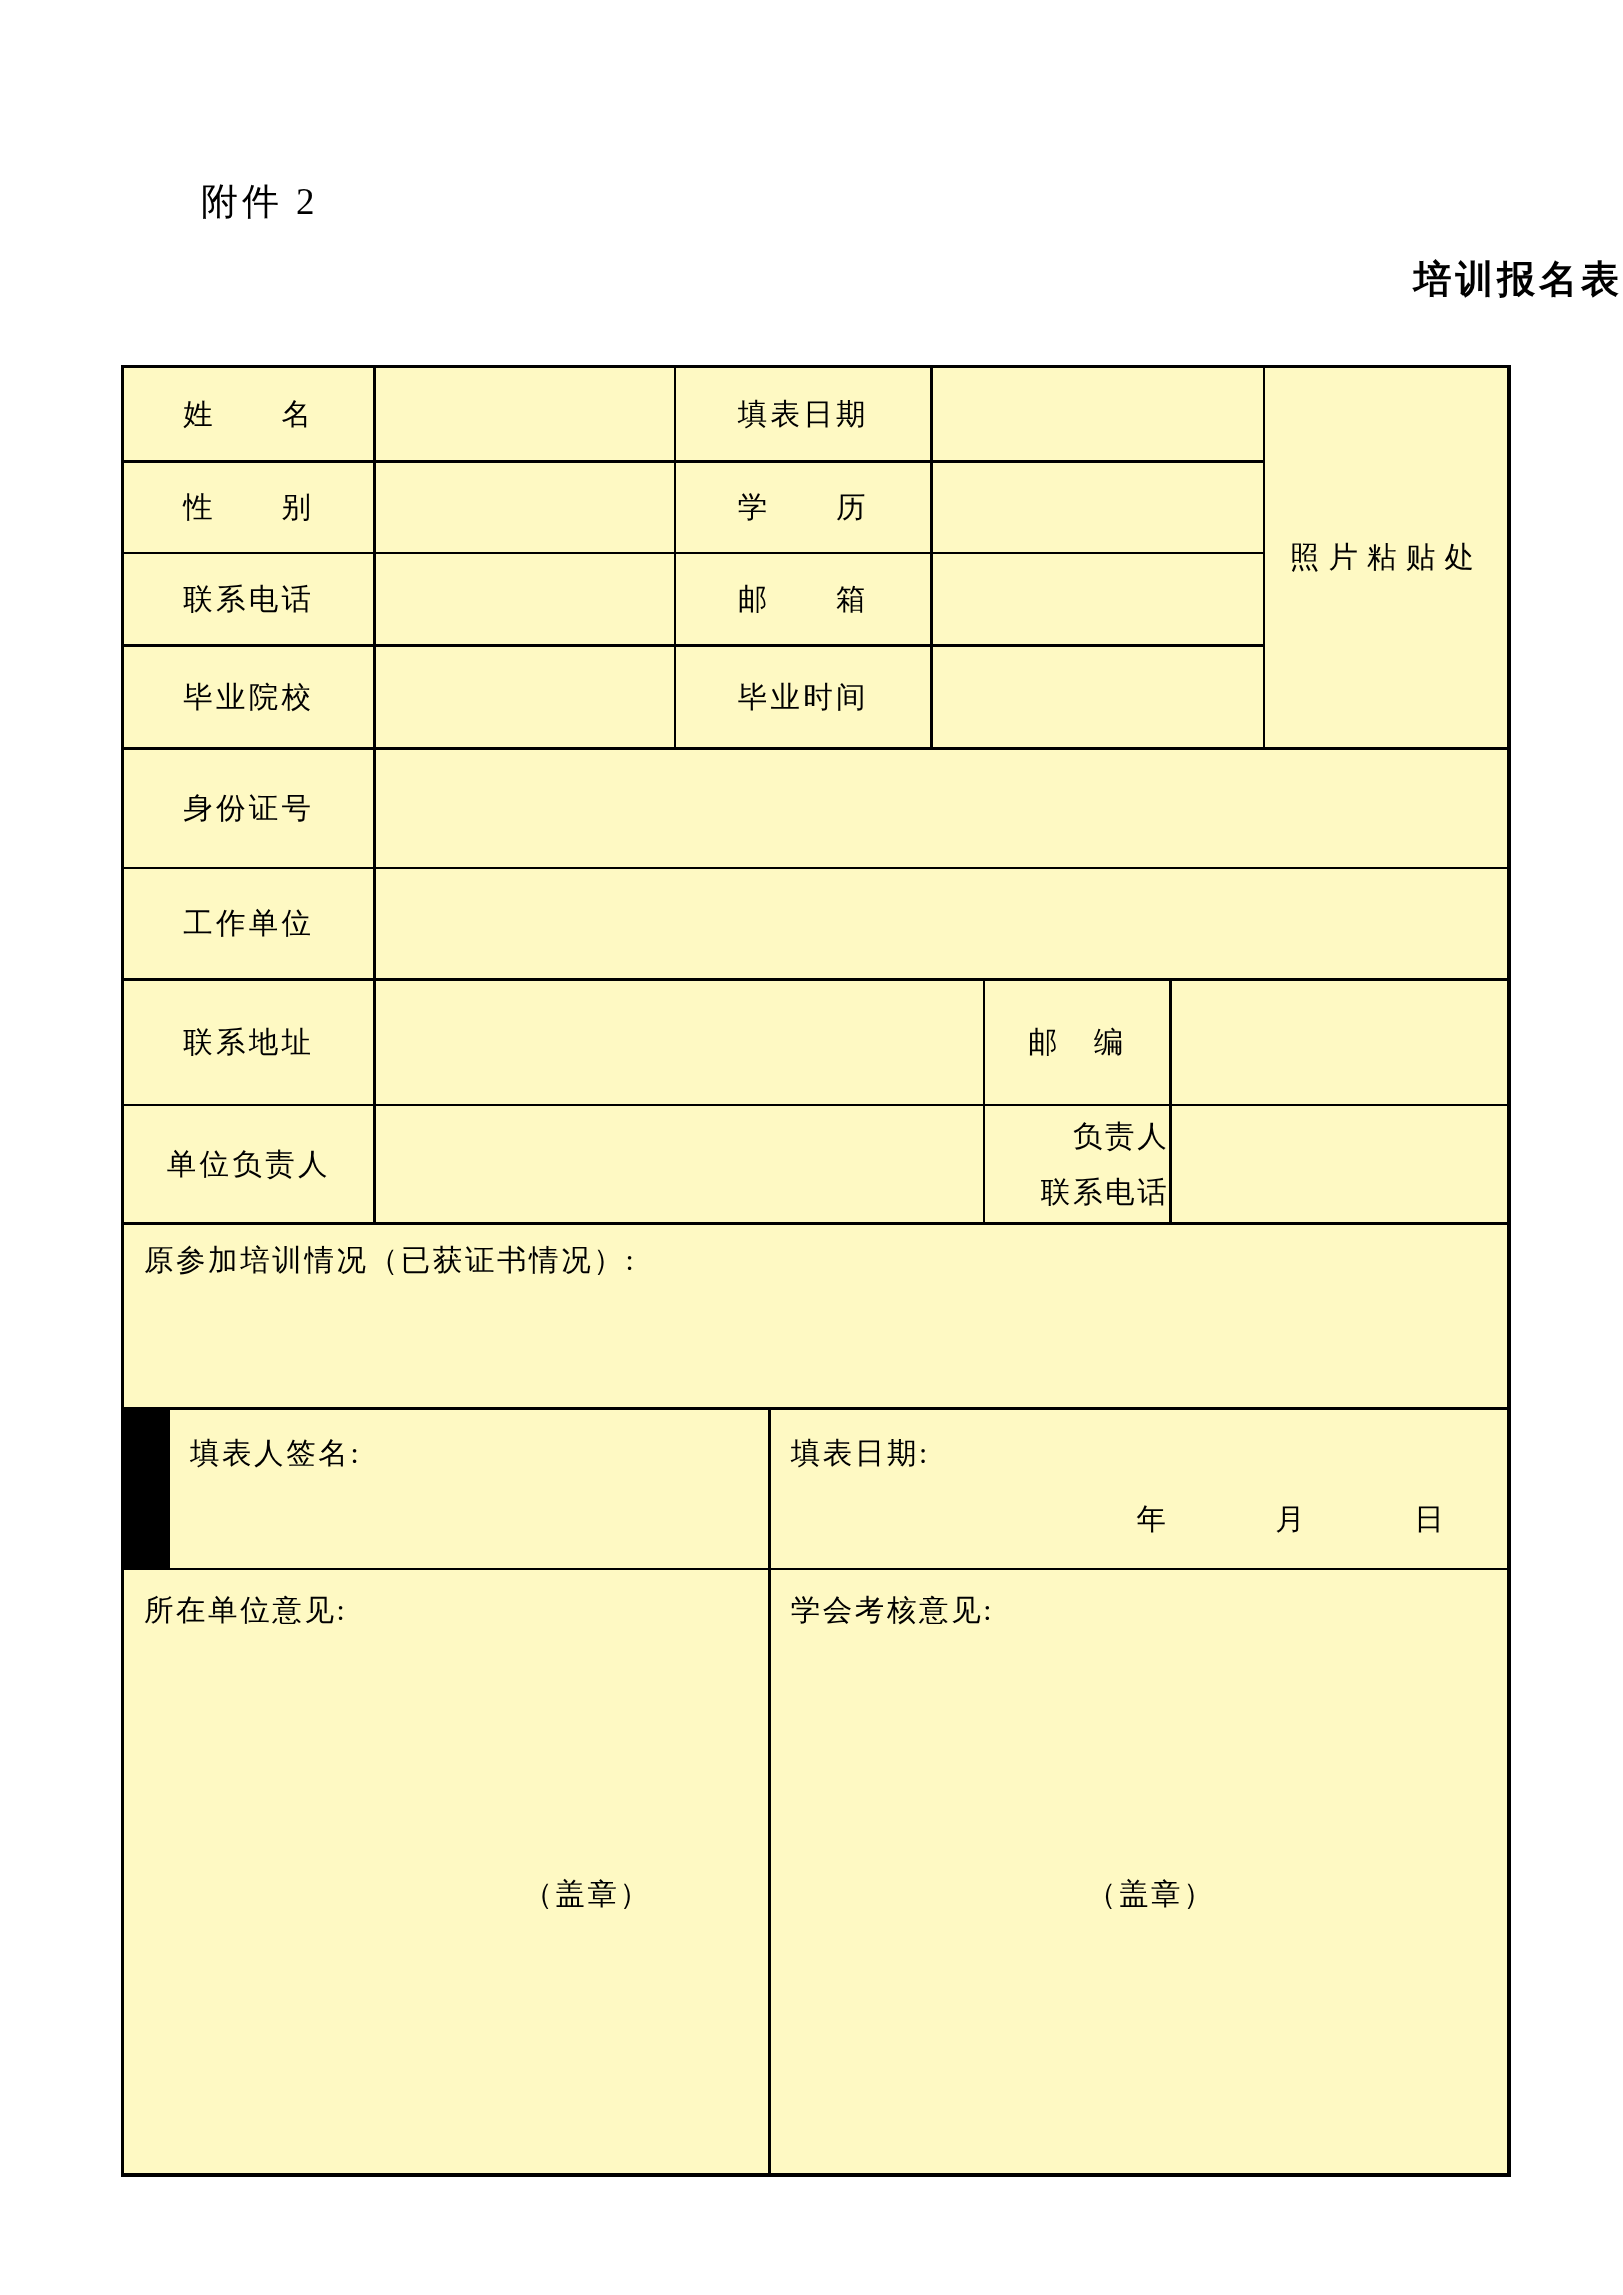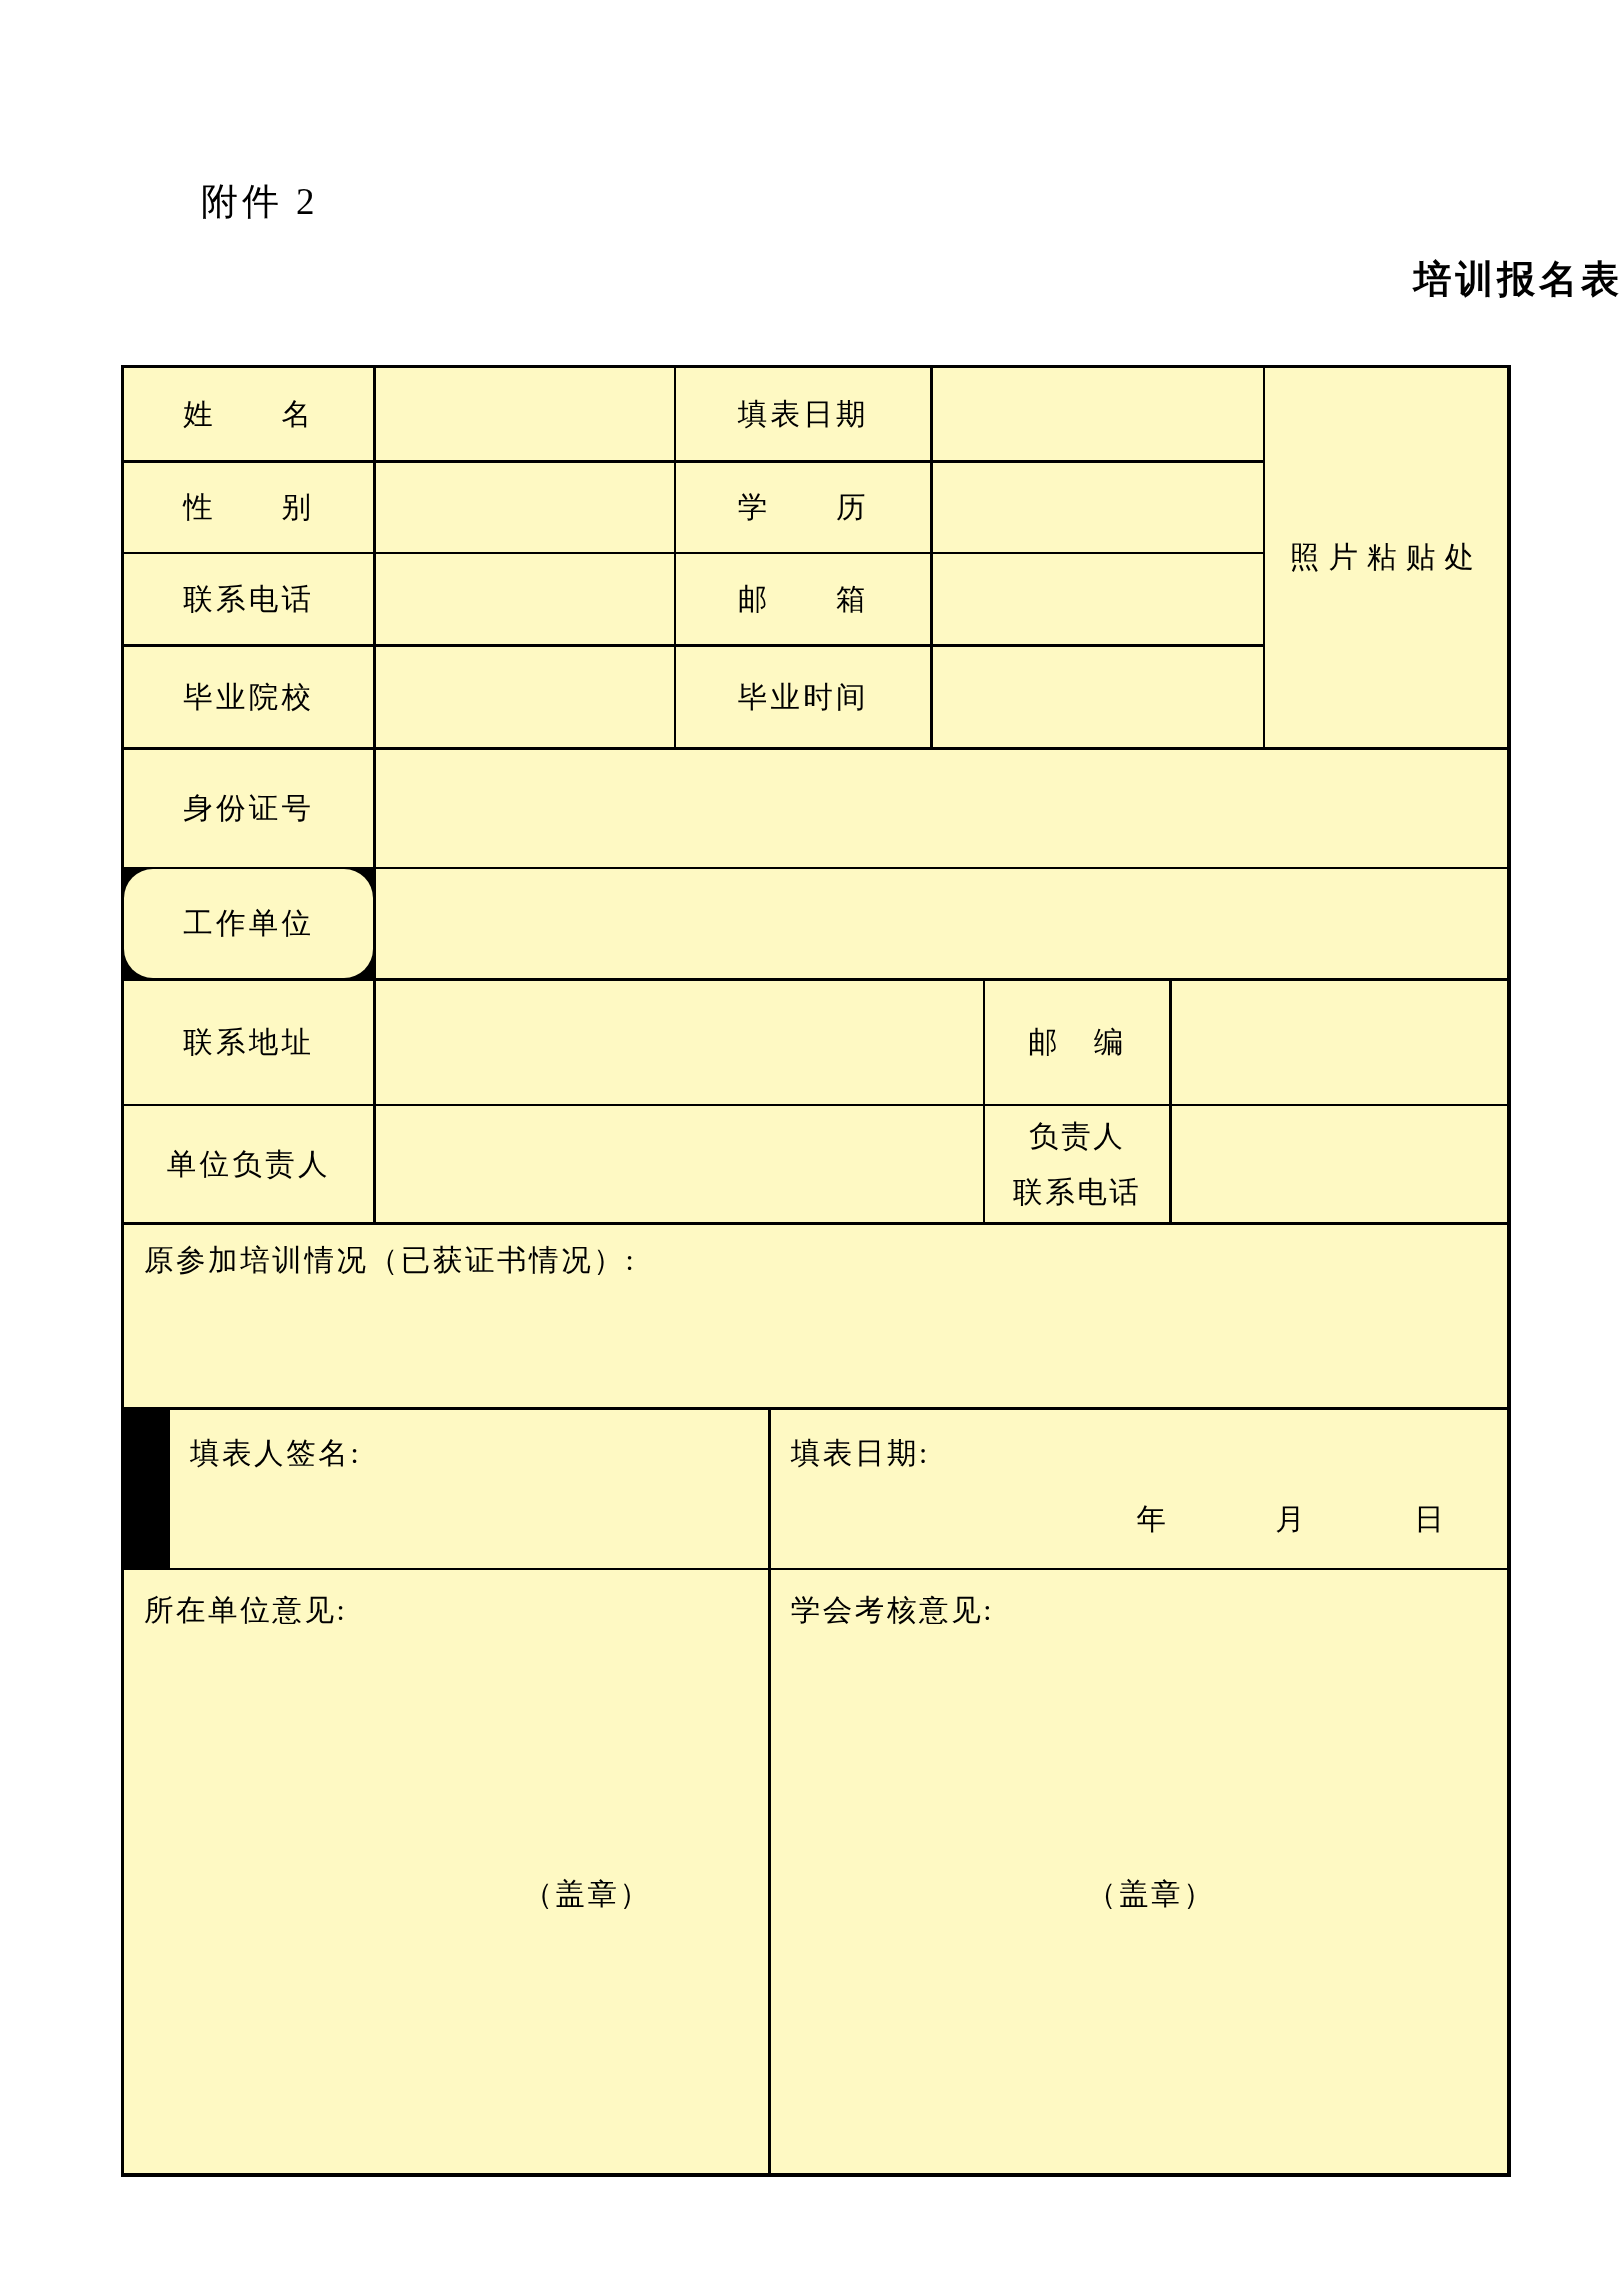--- a/index.html
+++ b/index.html
@@ -62,21 +62,21 @@
   .photo-cell {
     display: flex;
     align-items: center;
     justify-content: center;
     letter-spacing: 9.2px;
     white-space: pre;
   }
   .two-line-cell {
     display: flex;
     flex-direction: column;
-    align-items: center;
+    align-items: flex-end;
     justify-content: center;
     letter-spacing: 2.6px;
     line-height: 1.9;
     white-space: pre;
   }
   .corner-cell {
     display: flex;
     flex-direction: column;
     align-items: flex-start;
     padding: 17px 19.6px;
@@ -129,21 +129,21 @@
     <div class="cell" style="grid-column:5 / span 3; grid-row:3;"></div>
 
     <div class="cell label-cell" style="grid-column:1; grid-row:4;">毕业院校</div>
     <div class="cell" style="grid-column:2; grid-row:4;"></div>
     <div class="cell label-cell" style="grid-column:3 / span 2; grid-row:4;">毕业时间</div>
     <div class="cell" style="grid-column:5 / span 3; grid-row:4;"></div>
 
     <div class="cell label-cell" style="grid-column:1; grid-row:5;">身份证号</div>
     <div class="cell" style="grid-column:2 / span 7; grid-row:5;"></div>
 
-    <div class="cell label-cell" style="grid-column:1; grid-row:6;border-radius:29px;">工作单位</div>
+    <div class="cell label-cell" style="grid-column:1; grid-row:6;">工作单位</div>
     <div class="cell" style="grid-column:2 / span 7; grid-row:6;"></div>
 
     <div class="cell label-cell" style="grid-column:1; grid-row:7;">联系地址</div>
     <div class="cell" style="grid-column:2 / span 4; grid-row:7;"></div>
     <div class="cell label-cell" style="grid-column:6; grid-row:7;">邮　编</div>
     <div class="cell" style="grid-column:7 / span 2; grid-row:7;"></div>
 
     <div class="cell label-cell" style="grid-column:1; grid-row:8;">单位负责人</div>
     <div class="cell" style="grid-column:2 / span 4; grid-row:8;"></div>
     <div class="cell two-line-cell" style="grid-column:6; grid-row:8;">

